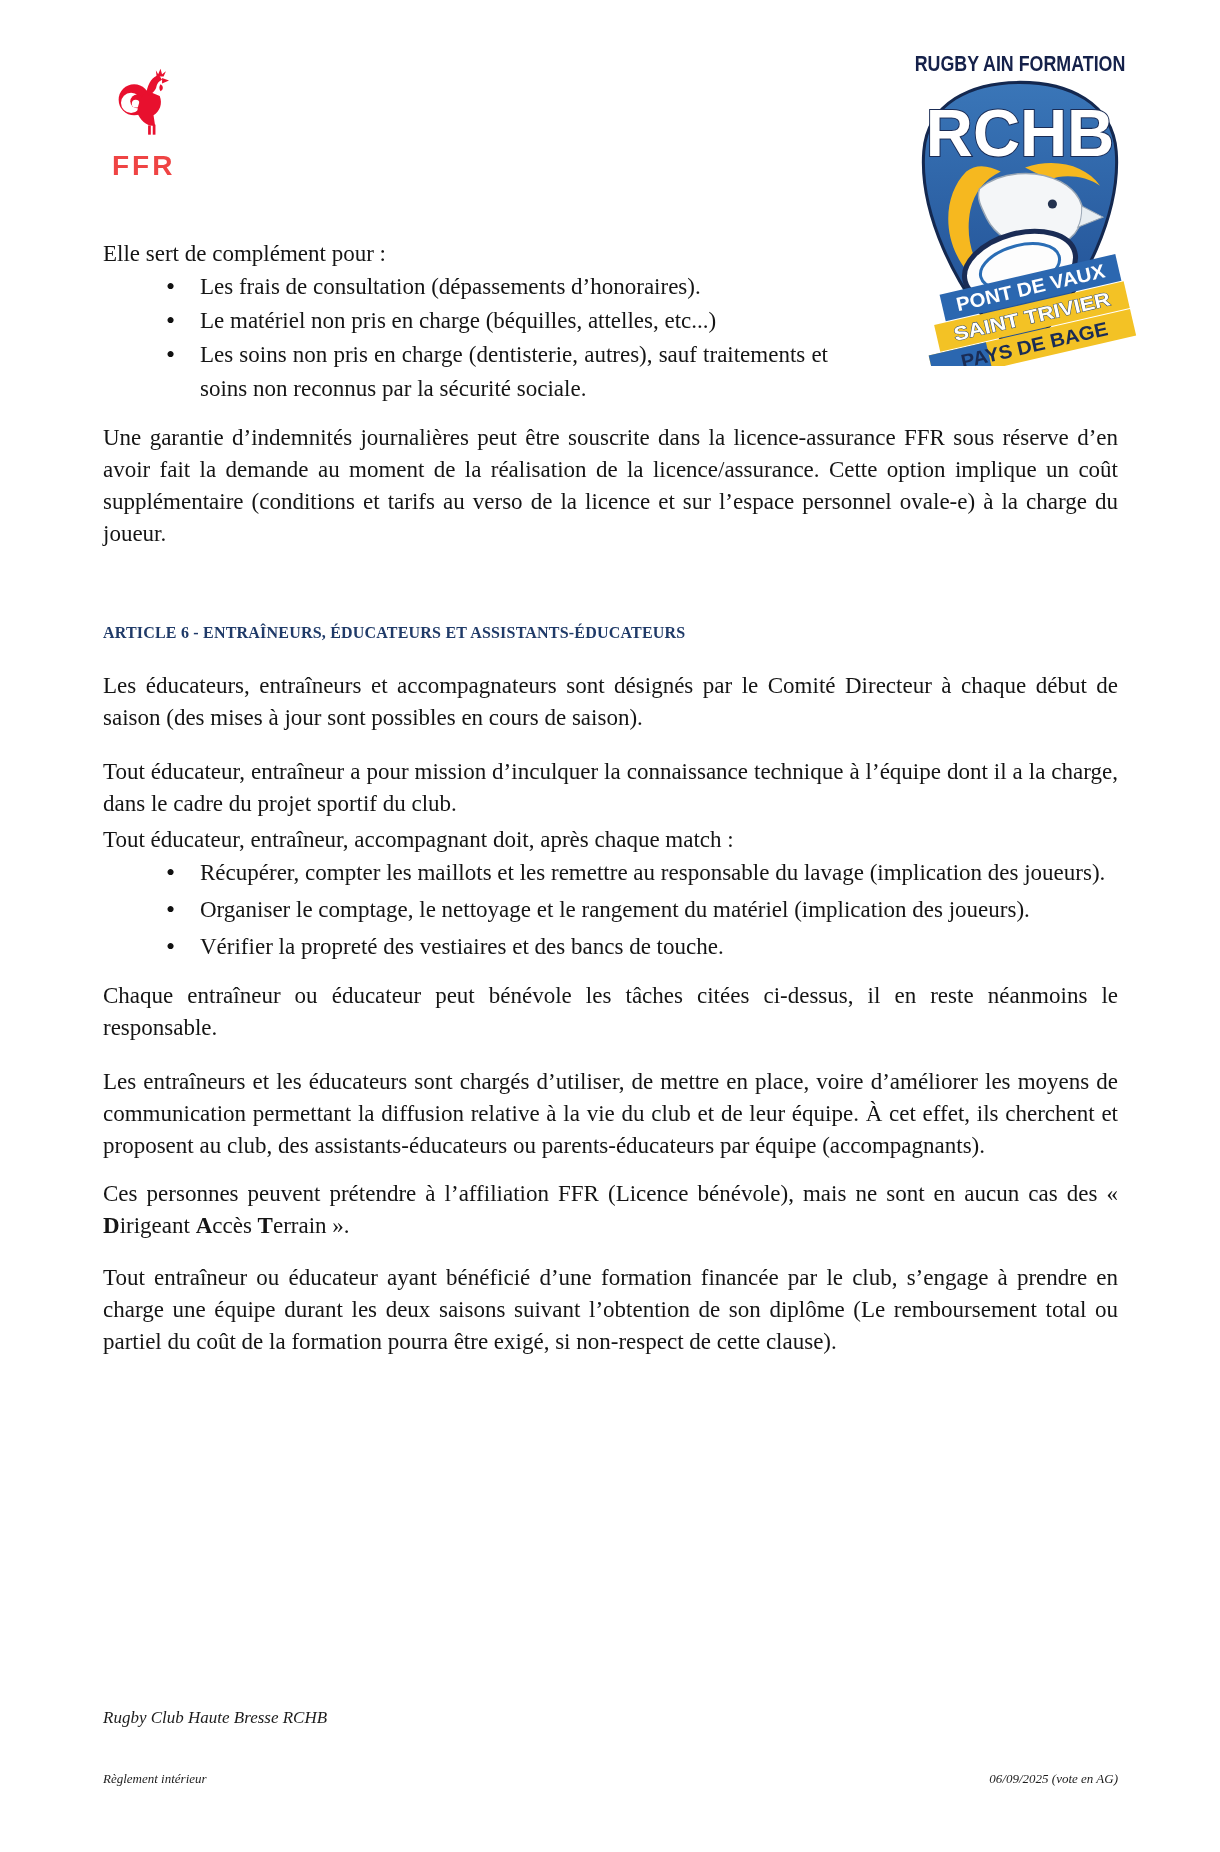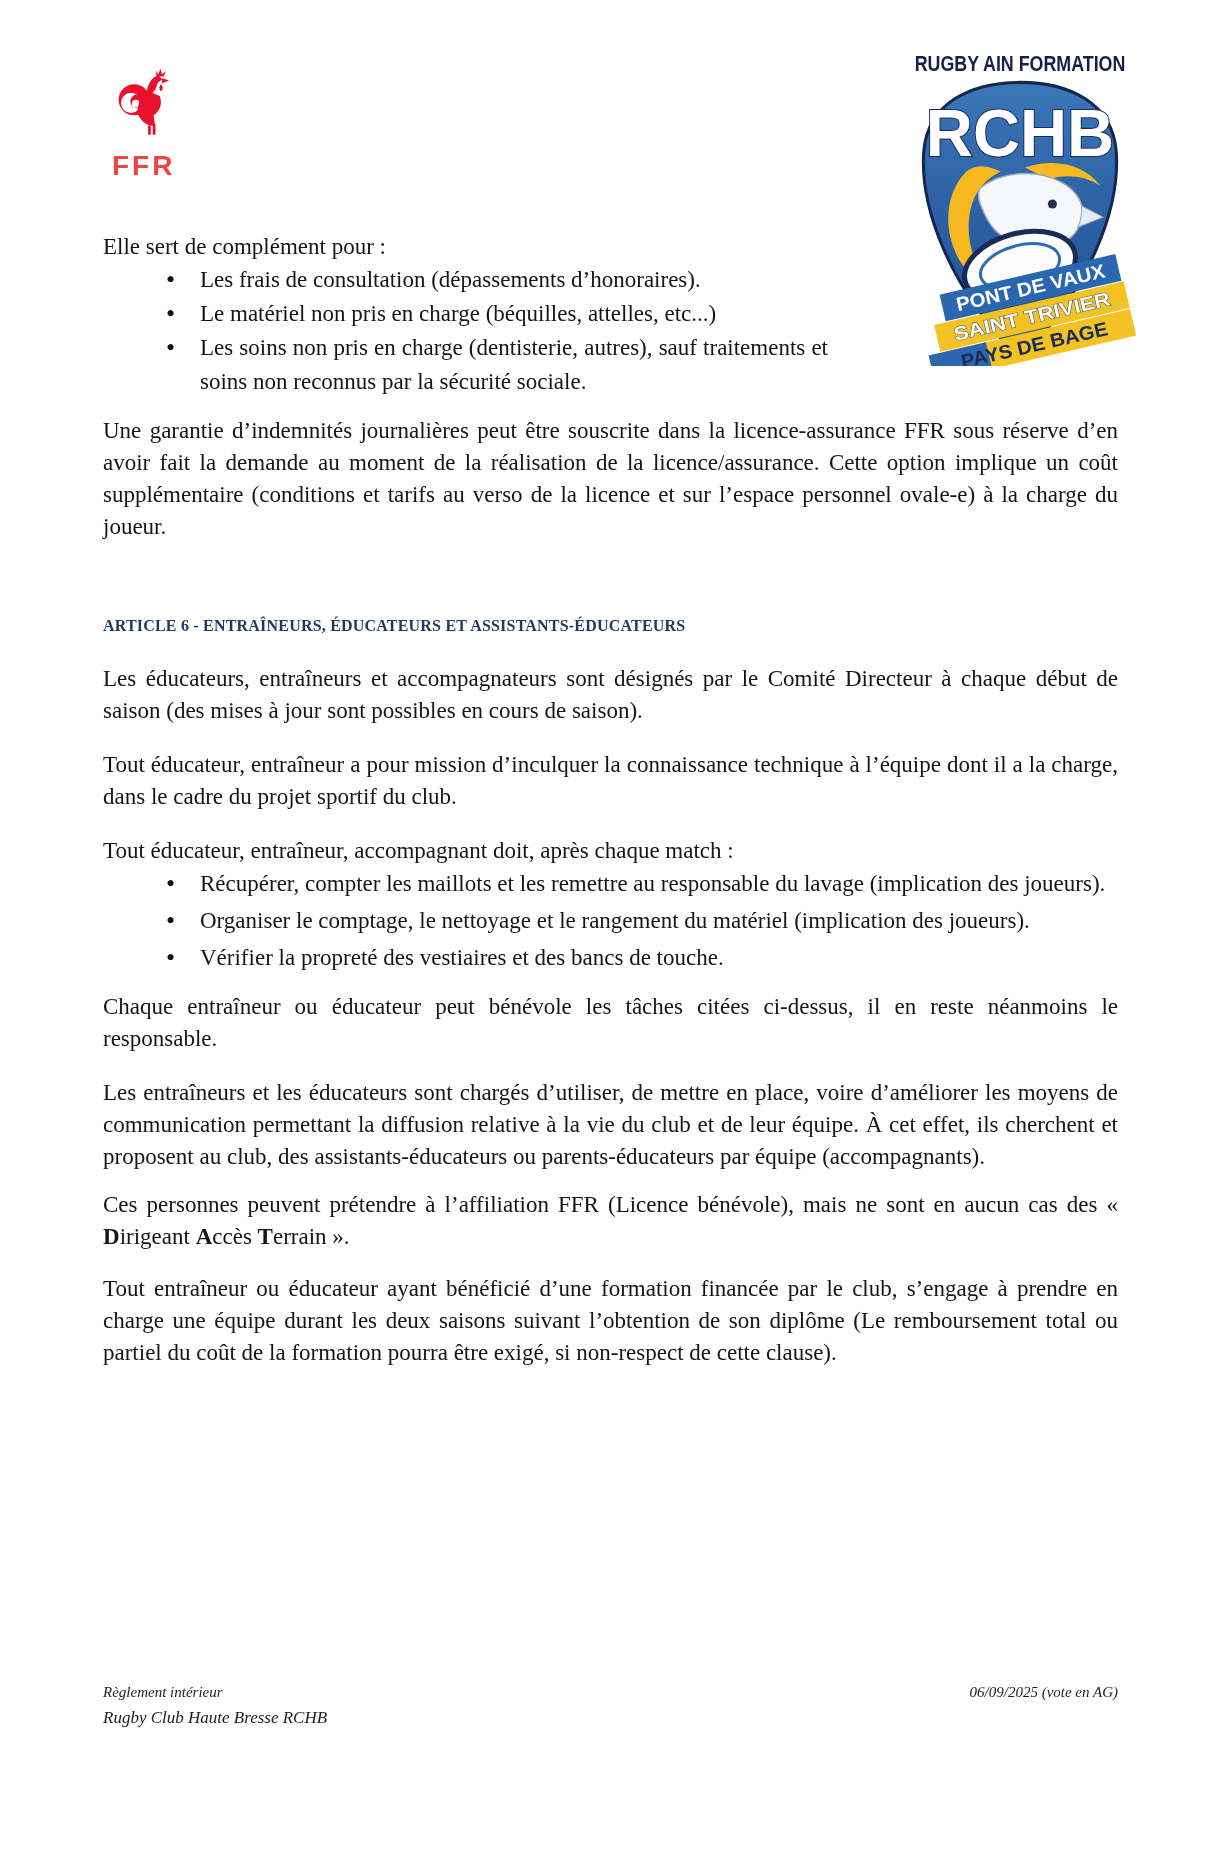--- a/index.html
+++ b/index.html
@@ -18,21 +18,21 @@
   .ffr-logo svg{display:block;margin-left:14px;}
   .ffr-text{
     font-family:"Liberation Sans", sans-serif;
     font-weight:bold;font-size:28px;letter-spacing:3px;
     color:#ef4444;margin-top:2px;margin-left:12px;
   }
   .club-badge{position:absolute;left:903px;top:52px;width:234px;height:314px;}
   .club-badge svg{display:block;width:100%;height:100%;}
   .badge-sans{font-family:"Liberation Sans", sans-serif;font-weight:bold;}
   
-  .content{position:absolute;left:103px;top:9px;width:1015px;}
+  .content{position:absolute;left:103px;top:16px;width:1015px;}
   p,.lead{font-size:23px;line-height:32px;margin:0;text-align:justify;}
   .lead{margin-top:222px;text-align:left;}
   ul.doc-list{list-style:none;margin:0;padding:0;}
   ul.doc-list li{
     position:relative;padding-left:97px;
     font-size:23px;line-height:34px;text-align:justify;
   }
   ul.doc-list li::before{
     content:"\2022";
     position:absolute;left:63px;top:0;
@@ -43,34 +43,34 @@
   .list-tasks li + li{margin-top:3px;}
   .wrap-narrow{margin-right:290px;}
   .p-insurance{margin-top:16px;}
   .article-heading{
     margin-top:68px;
     font-size:16px;line-height:30px;font-weight:bold;
     color:#1f3a68;text-align:left;letter-spacing:0.2px;
   }
   .p-designation{margin-top:22px;}
   .p-mission{margin-top:22px;}
-  .p-aftermatch{margin-top:22px;text-align:left;}
+  .p-aftermatch{margin-top:4px;text-align:left;}
   .p-delegation{margin-top:16px;}
   .p-communication{margin-top:22px;}
   .p-affiliation{margin-top:16px;}
   .p-formation{margin-top:20px;}
   
   .footer-club{
     position:absolute;left:103px;top:1708px;
     font-size:17px;font-style:italic;color:#1c1c1c;
   }
   .footer-row{
-    position:absolute;left:103px;top:1684px;width:1015px;
+    position:absolute;left:103px;top:1771px;width:1015px;
     display:flex;justify-content:space-between;
-    font-size:15px;font-style:italic;color:#1c1c1c;
+    font-size:13px;font-style:italic;color:#1c1c1c;
   }
 </style>
 </head>
 <body>
 
 <div class="page">
 
   <div class="ffr-logo">
     <svg width="62" height="84" viewBox="0 0 80 100" aria-hidden="true">
       <g fill="#e8102e">

